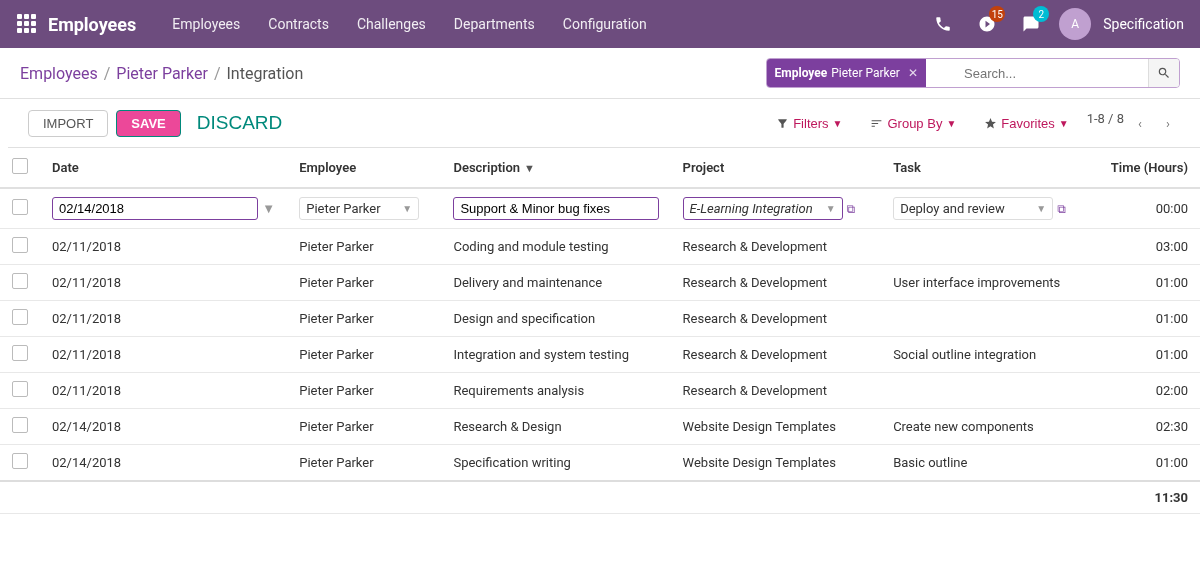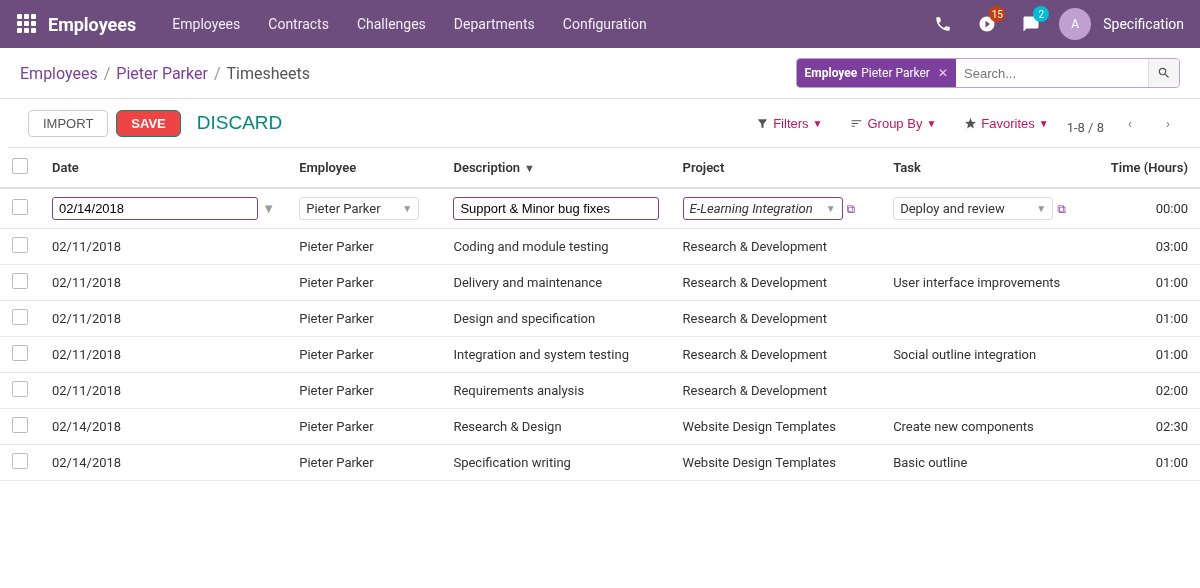--- a/index.html
+++ b/index.html
@@ -42,39 +42,39 @@
     }
     .breadcrumb { display: flex; align-items: center; gap: 6px; font-size: 16px; }
     .breadcrumb-link { color: #7c3f9e; cursor: pointer; text-decoration: none; }
     .breadcrumb-sep { color: #999; }
     .breadcrumb-current { color: #555; }
     .search-bar { display: flex; align-items: center; border: 1px solid #c0a0d0; border-radius: 4px; overflow: hidden; height: 30px; }
     .search-tag { background: #7c3f9e; color: #fff; padding: 2px 8px; font-size: 12px; display: flex; align-items: center; gap: 4px; height: 100%; }
     .search-tag-name { font-weight: bold; }
     .search-tag-value { font-size: 12px; }
     .search-tag-remove { cursor: pointer; opacity: 0.8; margin-left: 4px; }
-    .search-input { border: none; outline: none; padding: 4px 8px; min-width: 120px; font-size: 13px; }
+    .search-input { border: none; outline: none; padding: 4px 8px; min-width: 120px; font-size: 13px; margin-left: 30px; }
     .search-icon-btn { padding: 4px 8px; cursor: pointer; color: #555; border-left: 1px solid #ddd; background: #f5f5f5; height: 100%; display: flex; align-items: center; }
 
     
     .toolbar {
       display: flex;
       align-items: center;
       padding: 8px 20px;
       border-bottom: 1px solid #e0e0e0;
       gap: 8px;
       margin-left: 8px;
     }
     .btn { padding: 5px 14px; border-radius: 4px; cursor: pointer; font-size: 13px; border: 1px solid #ccc; background: #fff; color: #555; }
-    .btn-primary { background: #ef4444; color: #fff; border-color: #00897b; font-weight: bold; border-radius: 6px; }
+    .btn-primary { background: #ec4899; color: #fff; border-color: #00897b; font-weight: bold; }
     .btn-text { border: none; background: none; color: #00897b; padding: 5px 8px; cursor: pointer; font-size: 19px; }
     .toolbar-right { margin-left: auto; display: flex; align-items: center; gap: 8px; }
     .filter-btn { display: flex; align-items: center; gap: 4px; padding: 5px 10px; border: none; background: none; cursor: pointer; color: #be185d; font-size: 13px; }
     .filter-btn .arrow { font-size: 10px; }
-    .pager { display: flex; align-items: flex-end; gap: 14px; color: #555; font-size: 13px; }
+    .pager { display: flex; align-items: flex-start; gap: 4px; color: #555; font-size: 13px; }
     .pager-btn { width: 24px; height: 24px; display: flex; align-items: center; justify-content: center; cursor: pointer; color: #777; border-radius: 3px; }
 
     
     .table-container { overflow-x: auto; }
     table { width: 100%; border-collapse: collapse; font-size: 13px; }
     thead tr { border-bottom: 2px solid #e0e0e0; }
     thead th { padding: 10px 12px; text-align: left; color: #333; font-weight: 600; background: #fff; }
     thead th.check-col { width: 30px; }
     tbody tr { border-bottom: 1px solid #e8e8e8; }
     tbody tr.editing { background: #fff; }
@@ -143,21 +143,21 @@
     <span class="admin-label">Specification</span>
   </div>
 </div>
 
 <div class="breadcrumb-bar">
   <div class="breadcrumb">
     <a class="breadcrumb-link">Employees</a>
     <span class="breadcrumb-sep">/</span>
     <a class="breadcrumb-link">Pieter Parker</a>
     <span class="breadcrumb-sep">/</span>
-    <span class="breadcrumb-current">Timesheets</span>
+    <span class="breadcrumb-current">Integration</span>
   </div>
   <div style="display:flex; align-items:center; gap:8px;">
     <div class="search-bar">
       <div class="search-tag">
         <span class="search-tag-name">Employee</span>
         <span class="search-tag-value">Pieter Parker</span>
         <span class="search-tag-remove">✕</span>
       </div>
       <input class="search-input" type="text" placeholder="Search..." style="">
       <div class="search-icon-btn">
@@ -322,15 +322,24 @@
       <tr>
         <td class="check-col"><span class="check-box"></span></td>
         <td>02/14/2018</td>
         <td>Pieter Parker</td>
         <td>Specification writing</td>
         <td>Website Design Templates</td>
         <td>Basic outline</td>
         <td class="time-col">01:00</td>
       </tr>
 
+      <tr class="total-row">
+        <td class="check-col"></td>
+        <td></td>
+        <td></td>
+        <td></td>
+        <td></td>
+        <td></td>
+        <td class="time-col">11:30</td>
+      </tr>
     </tbody>
   </table>
 </div>
 
 </body></html>

